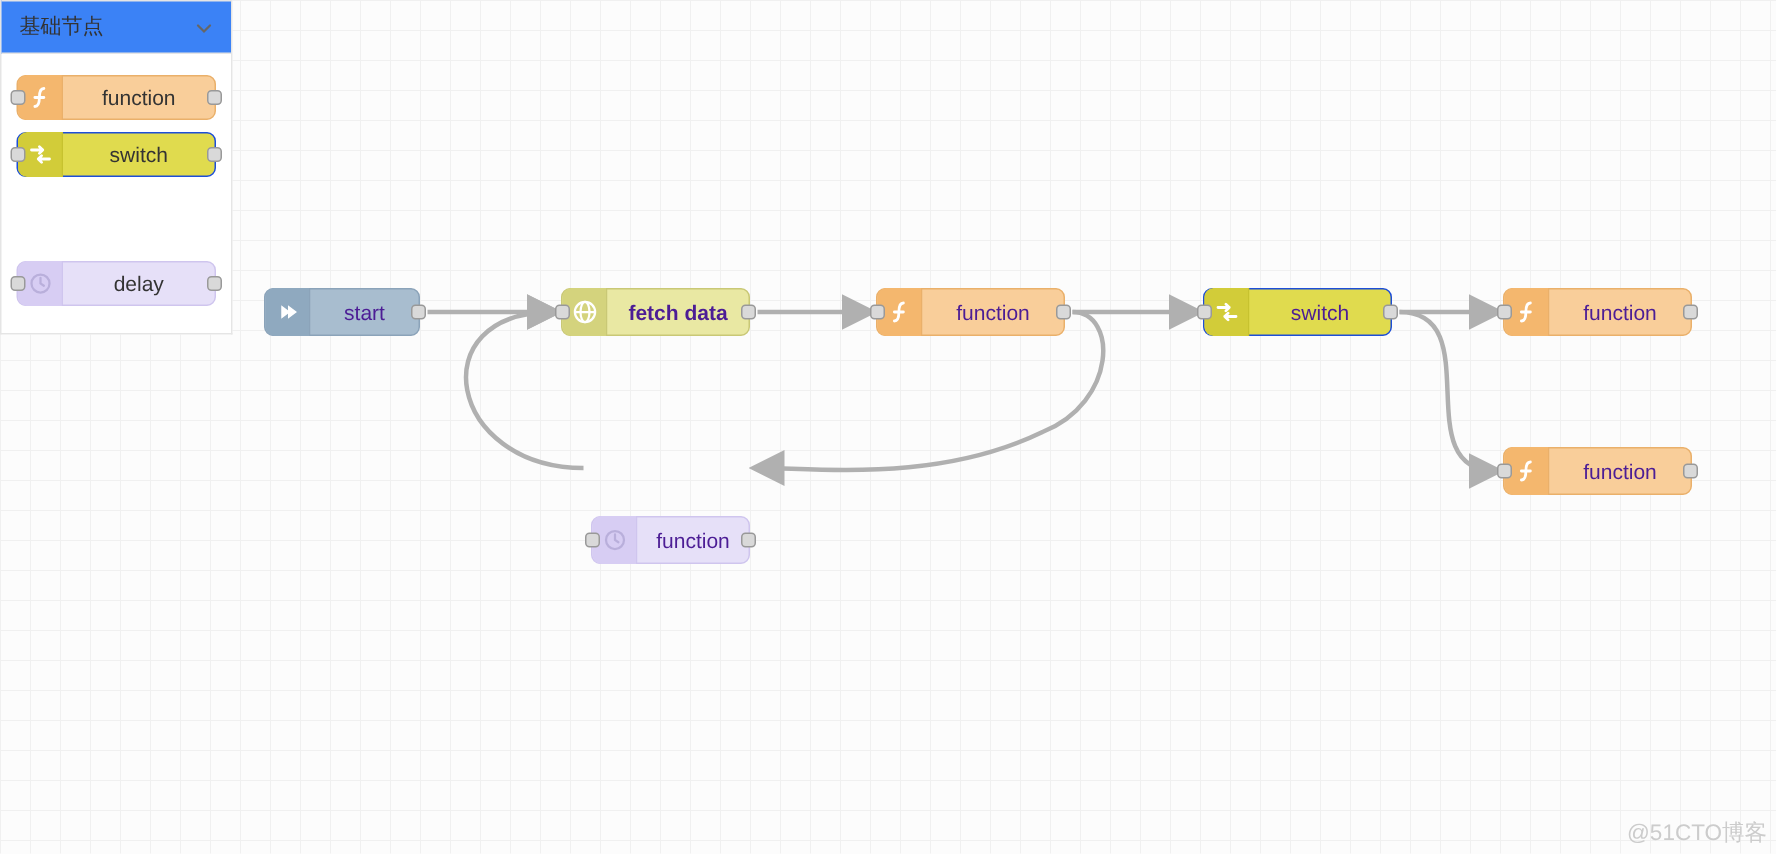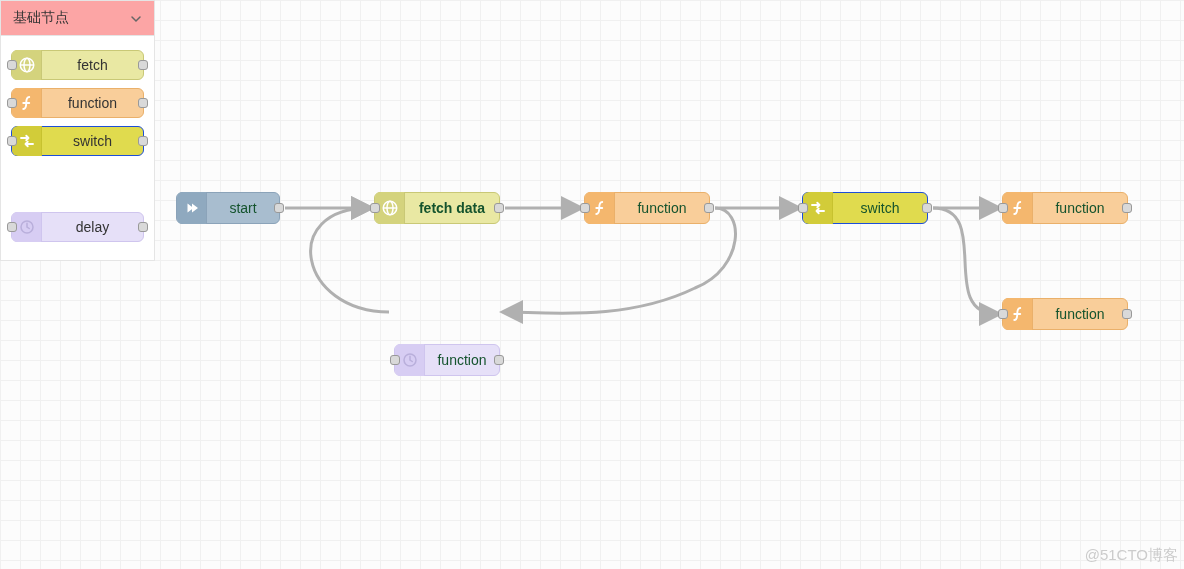--- a/index.html
+++ b/index.html
@@ -24,21 +24,21 @@
       border-right: 1px solid #e5e5e5;
       border-left: 1px solid #e5e5e5;
       border-bottom: 1px solid #e5e5e5;
       z-index: 10;
     }
     .sidebar-header {
       display: flex;
       justify-content: space-between;
       align-items: center;
       padding: 8px 12px;
-      background: #fca5a5;
+      background: #3b82f6;
       border-top: 1px solid #e5e5e5;
       border-bottom: 1px solid #e5e5e5;
       font-size: 14px;
       color: #333;
     }
     .chevron {
       width: 12px;
       height: 12px;
       display: inline-block;
     }
@@ -103,21 +103,21 @@
       position: absolute;
       inset: 0;
     }
     .node {
       position: absolute;
       display: flex;
       align-items: center;
       height: 32px;
       border-radius: 6px;
       font-size: 14px;
-      color: #14532d;
+      color: #4c1d95;
     }
     .node-icon {
       width: 30px;
       height: 32px;
       border-radius: 6px 0 0 6px;
       display: flex;
       align-items: center;
       justify-content: center;
       flex-shrink: 0;
     }
@@ -177,30 +177,20 @@
 <div class="sidebar">
   <div class="sidebar-header">
     <span>基础节点</span>
     <span class="chevron">
       <svg viewBox="0 0 12 12">
           <path d="M2 4 L6 8 L10 4" fill="none" stroke="#666" stroke-width="1.5" stroke-linecap="round"></path>
         </svg>
     </span>
   </div>
   <div class="palette-list">
-    <div class="palette-item c-fetch">
-      <span class="port port-left"></span>
-      <span class="palette-icon">
-          <svg class="icon-svg">
-            <use href="#globe-icon"></use>
-          </svg>
-        </span>
-      <span class="palette-label">fetch</span>
-      <span class="port port-right"></span>
-    </div>
     <div class="palette-item c-function">
       <span class="port port-left"></span>
       <span class="palette-icon">
           <svg class="icon-svg">
             <use href="#function-icon"></use>
           </svg>
         </span>
       <span class="palette-label">function</span>
       <span class="port port-right"></span>
     </div>

